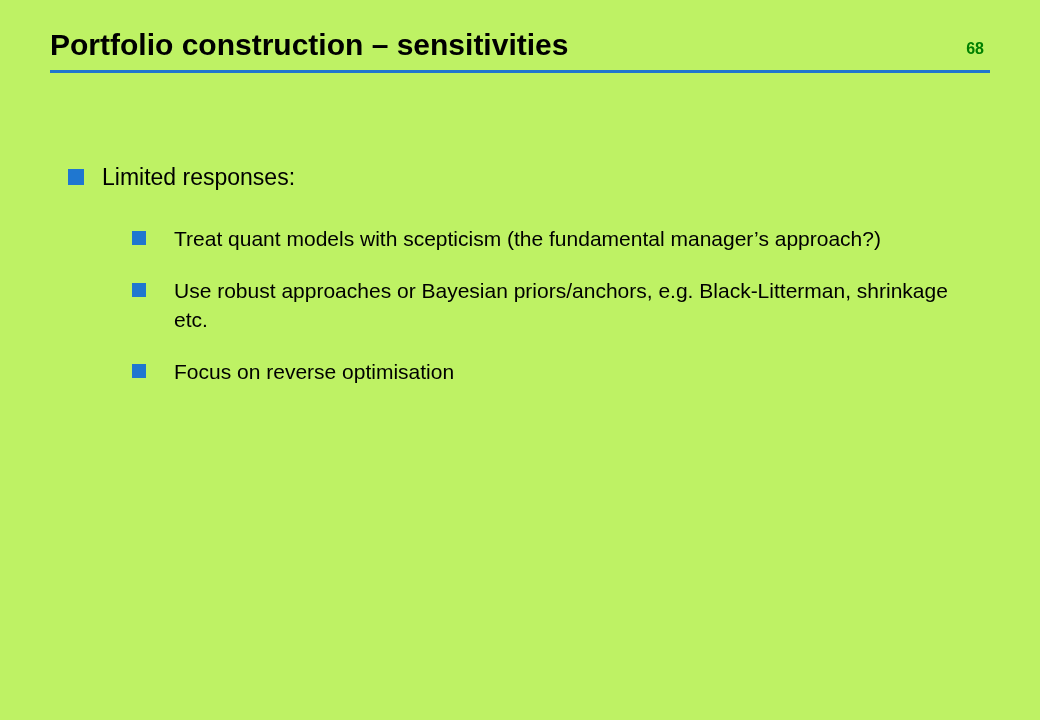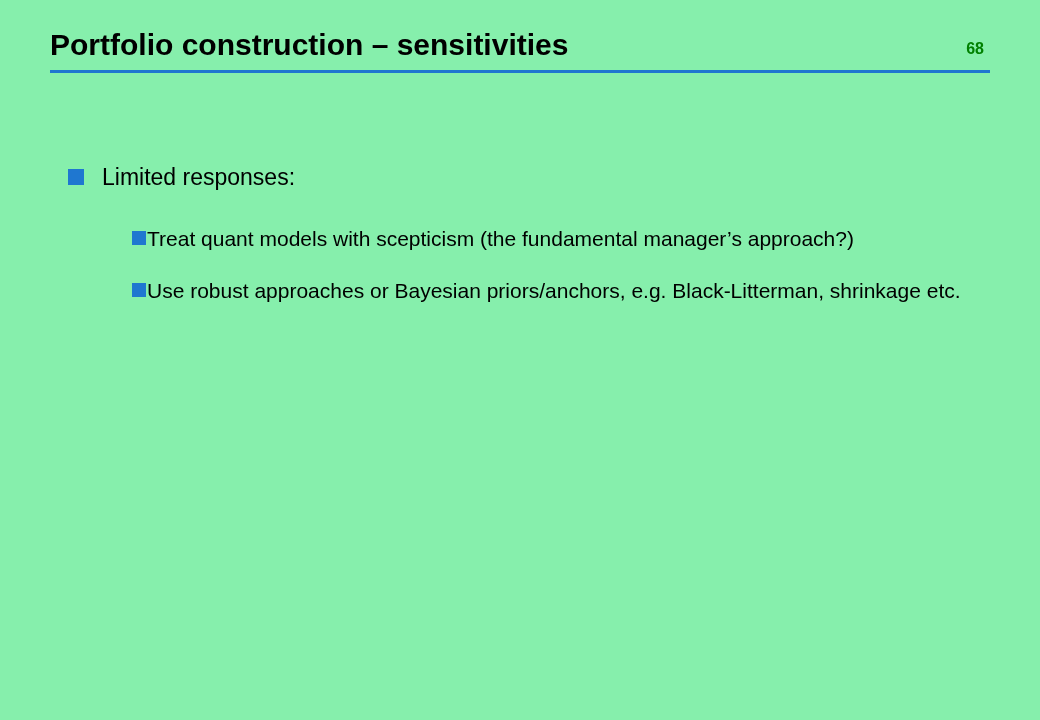--- a/index.html
+++ b/index.html
@@ -7,21 +7,21 @@
   body {
     font-family: Arial, Helvetica, sans-serif;
     background: #fff;
     color: #000;
   }
   .slide {
     width: 1040px;
     height: 720px;
     margin: 0 auto;
     position: relative;
-    background: #86efac;
+    background: #bef264;
     display: flex;
     flex-direction: column;
   }
   .header {
     padding: 28px 50px 0 50px;
     display: flex;
     justify-content: space-between;
     align-items: flex-end;
   }
   .title {
@@ -64,21 +64,21 @@
     width: 16px;
     height: 16px;
     background: #1f77d0;
   }
   ul.level2 {
     list-style: none;
     margin-top: 32px;
   }
   ul.level2 > li {
     position: relative;
-    padding-left: 15px;
+    padding-left: 42px;
     font-size: 21px;
     line-height: 1.35;
     margin-bottom: 24px;
     margin-left: 30px;
     color: #000;
   }
   ul.level2 > li::before {
     content: "";
     position: absolute;
     left: 0;
@@ -126,19 +126,22 @@
     <ul class="level1">
       <li>
         <span>Limited responses:</span>
         <ul class="level2">
           <li>
             <span>Treat quant models with scepticism (the fundamental manager’s approach?)</span>
           </li>
           <li>
             <span>Use robust approaches or Bayesian priors/anchors, e.g. Black-Litterman, shrinkage etc.</span>
           </li>
+          <li>
+            <span>Focus on reverse optimisation</span>
+          </li>
         </ul>
       </li>
     </ul>
   </div>
 
 
 </div>
 
 </body></html>

